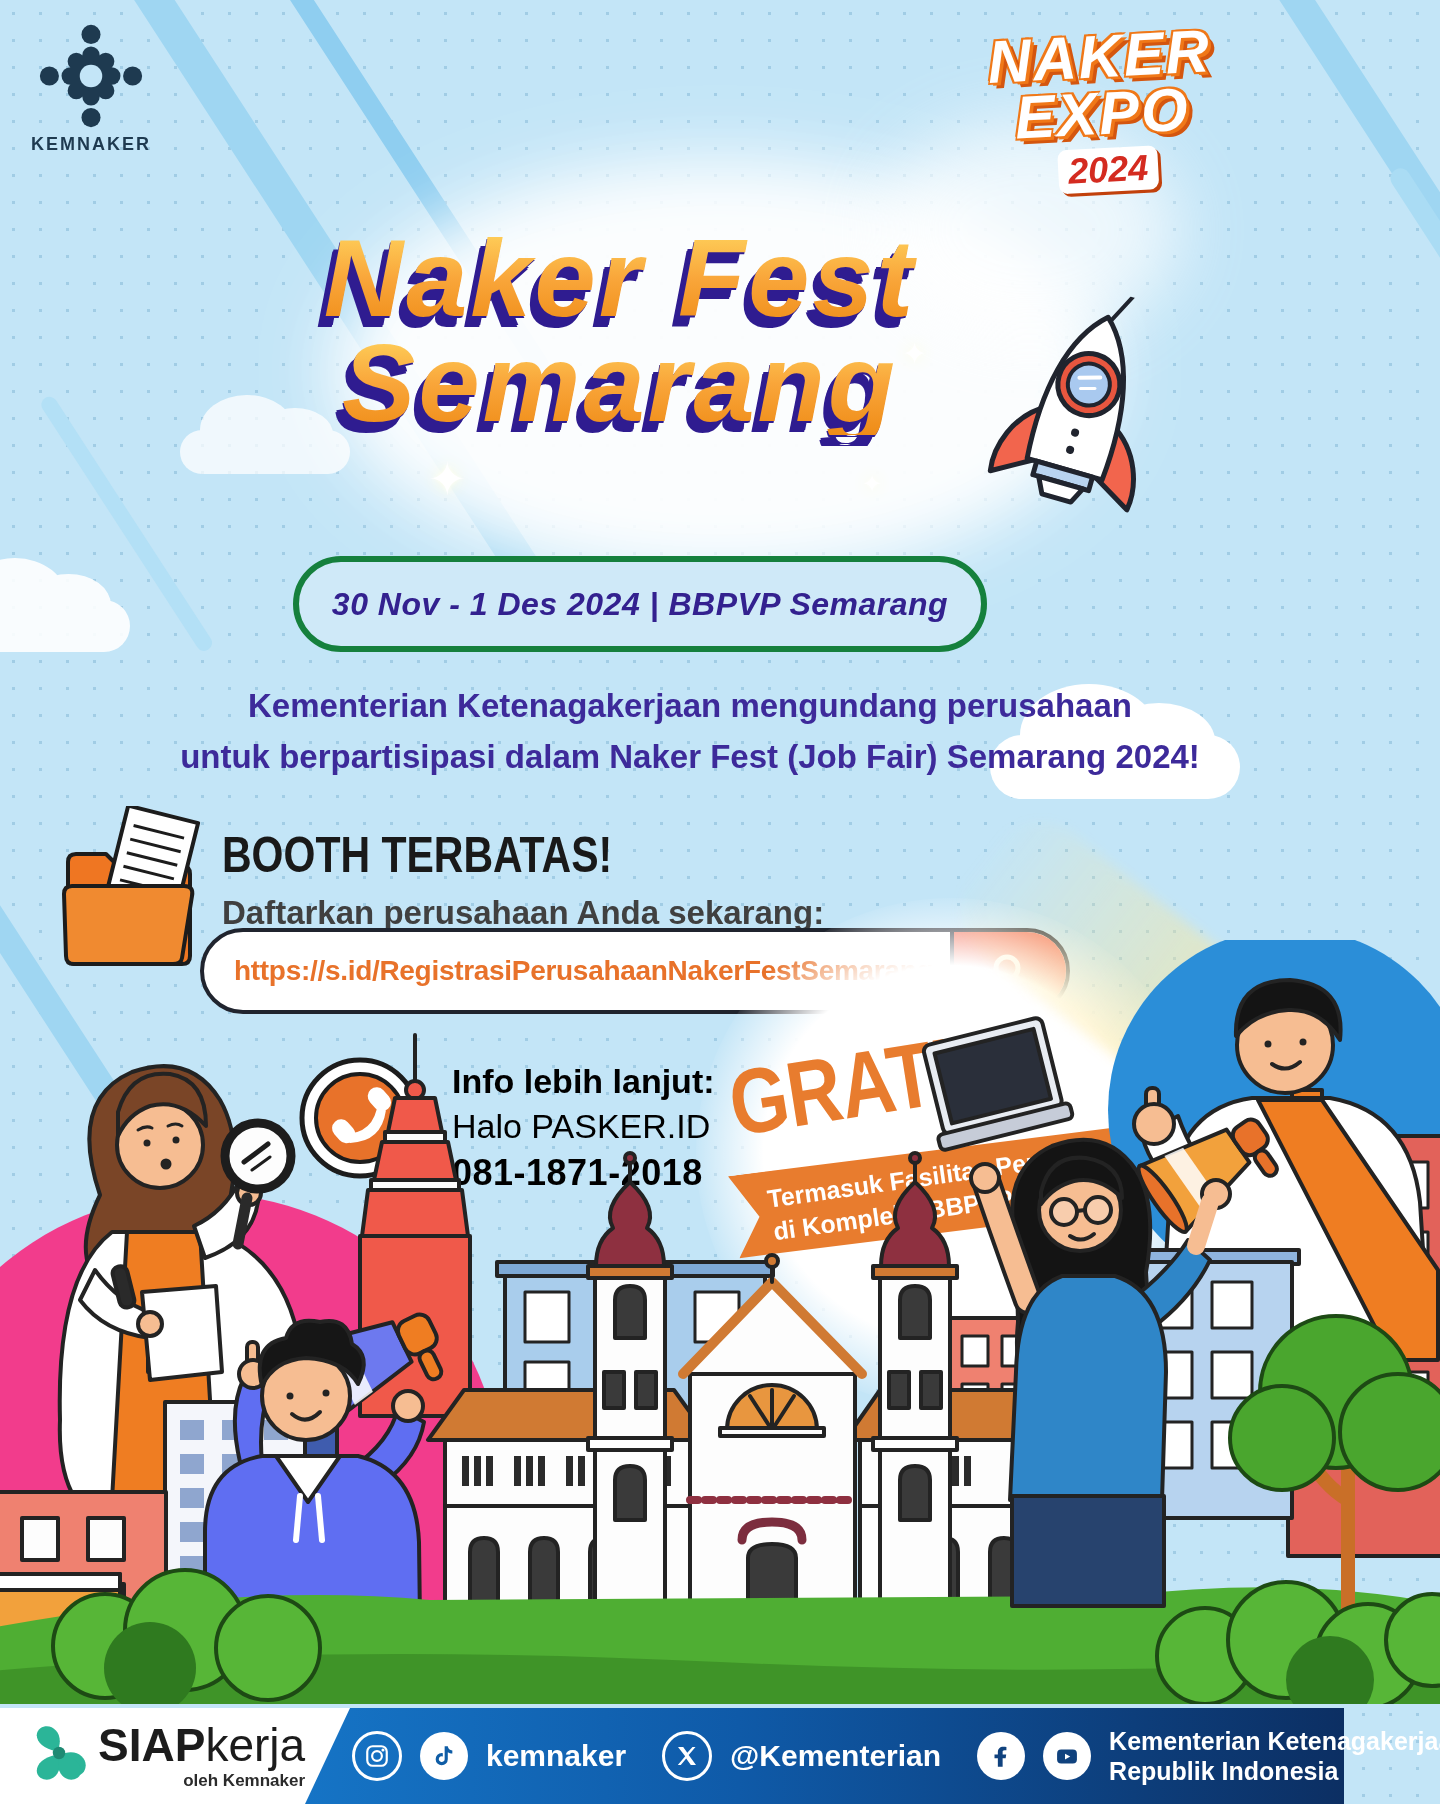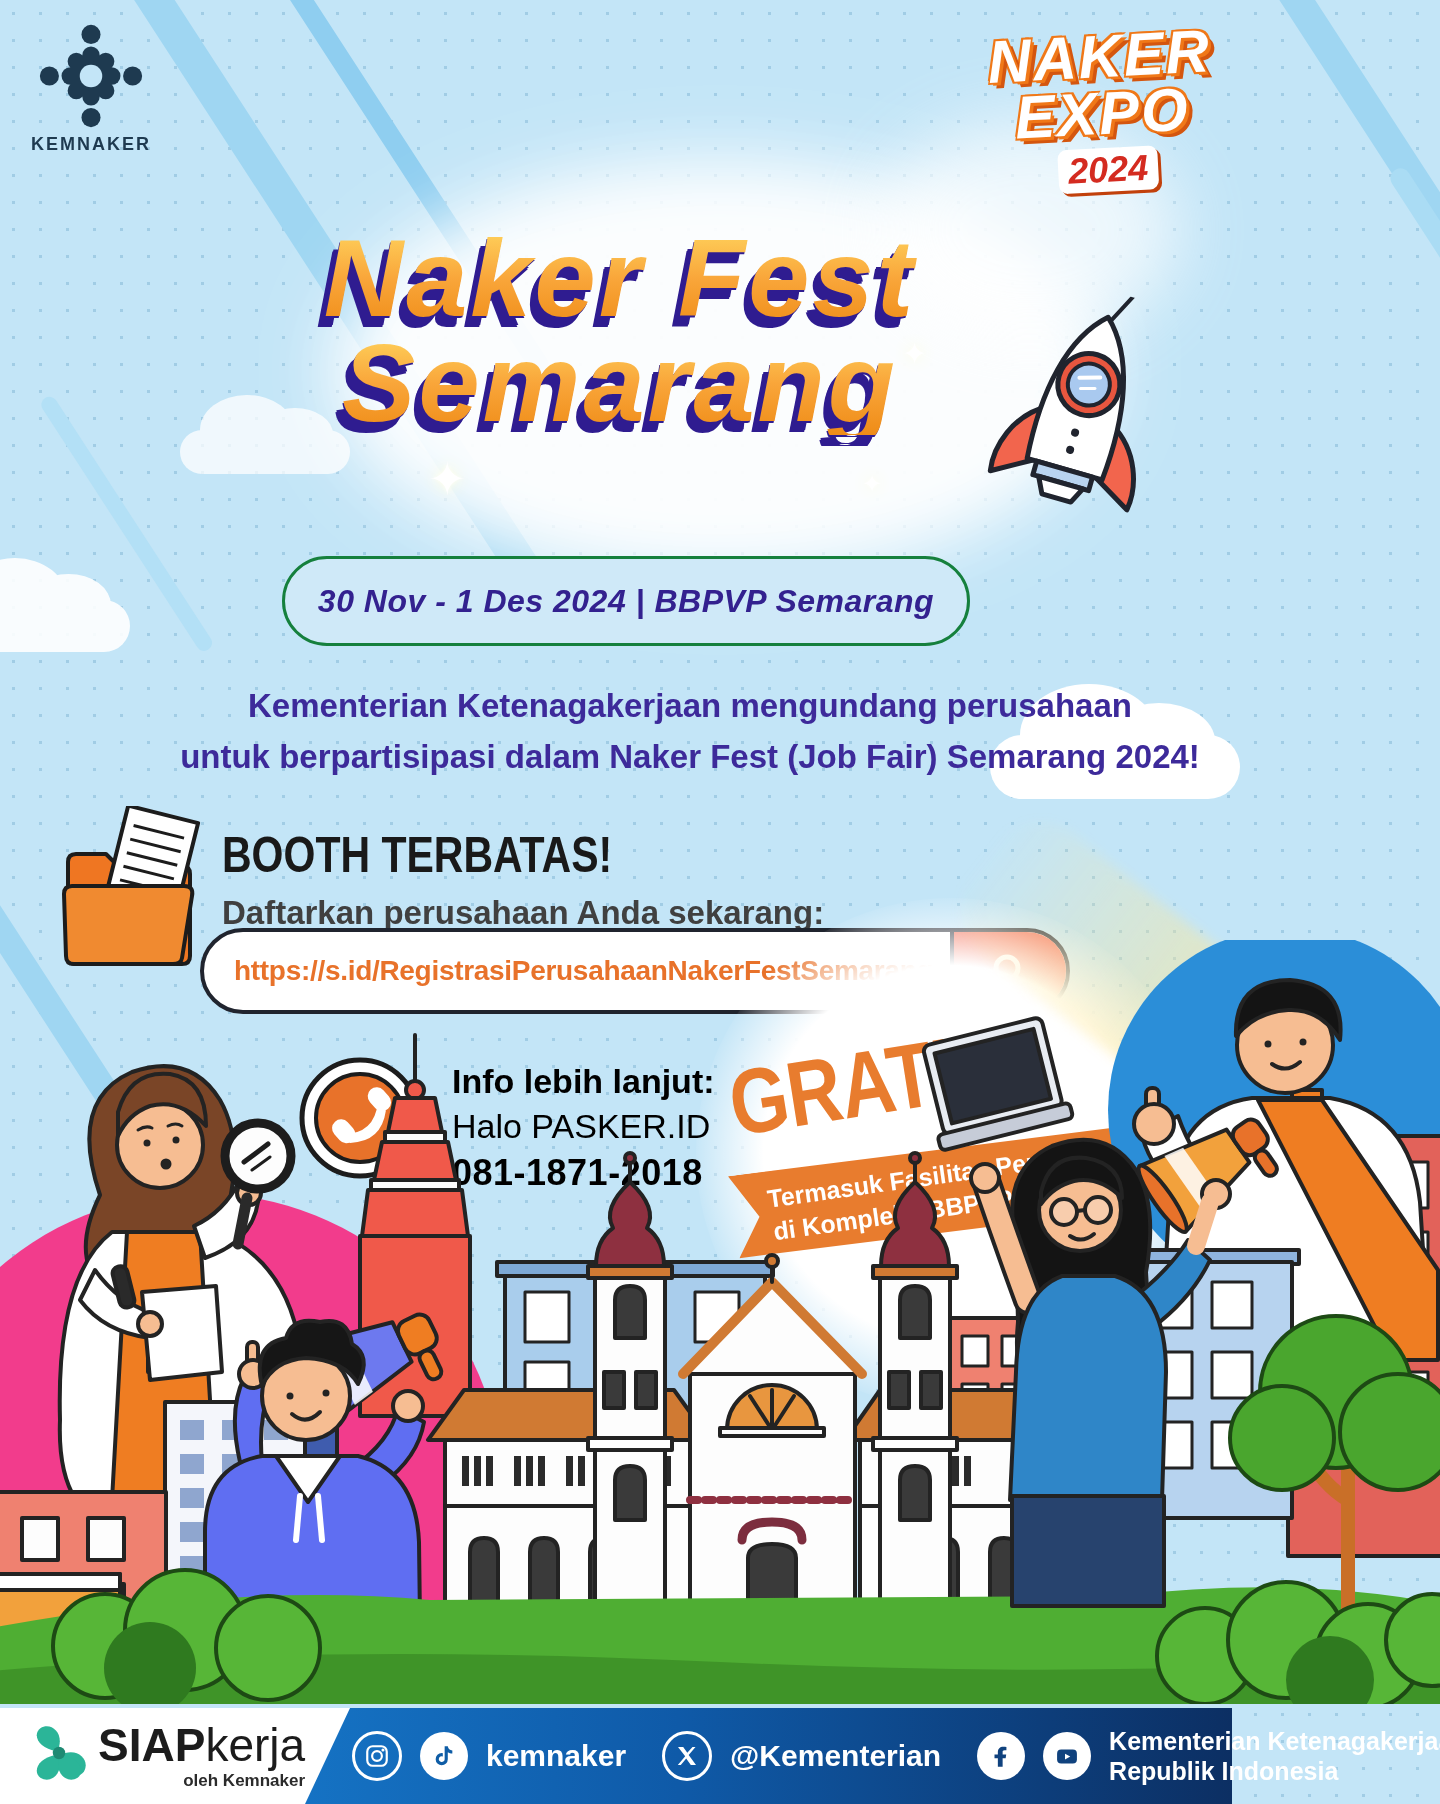--- a/index.html
+++ b/index.html
@@ -28,22 +28,22 @@
   }
   .hero-title{
     font-size:110px;line-height:.95;font-weight:800;font-style:italic;letter-spacing:3px;
     background:linear-gradient(180deg,#ffd45e 0%,#f9a63a 50%,#ef8c17 100%);
     -webkit-background-clip:text;background-clip:text;color:transparent;
     filter:drop-shadow(-7px 9px 0 #2f1c90) drop-shadow(-1px 2px 0 #2f1c90);
   }
   .spark{position:absolute;color:#fff;text-shadow:0 0 16px rgba(255,255,220,.95),0 0 4px #fff;}
   
   .date-pill{
-    position:absolute;left:282px;top:556px;width:682px;height:84px;
-    border:3px solid #15803d;border-radius:48px;background:#cfe9f8;
+    position:absolute;left:293px;top:556px;width:682px;height:84px;
+    border:6px solid #15803d;border-radius:48px;background:#cfe9f8;
     display:flex;align-items:center;justify-content:center;
     font-size:32px;font-weight:800;font-style:italic;color:#33218f;letter-spacing:.5px;
   }
   
   .invite{
     position:absolute;left:100px;top:680px;width:1180px;text-align:center;
     font-size:33px;line-height:1.55;font-weight:700;color:#3d2a9a;
   }
   
   .booth-head{position:absolute;left:222px;top:826px;font-size:50px;font-weight:800;color:#191919;}
@@ -82,21 +82,21 @@
   }
   .gratis-text span{display:inline-block;transform:scaleX(.82);transform-origin:left;}
   .ribbon{
     position:absolute;left:732px;top:1146px;width:392px;transform:rotate(-8deg);
     background:#e87c2e;color:#fff;text-align:center;
     font-size:25px;font-weight:700;line-height:1.3;padding:12px 10px 12px 26px;
     clip-path:polygon(0 0,100% 7%,97% 100%,0 93%,6% 50%);
   }
   
   .footer{
-    position:absolute;left:0;bottom:0;width:1232px;height:96px;
+    position:absolute;left:0;bottom:0;width:1344px;height:96px;
     background:linear-gradient(90deg,#1a86da 0%,#0f5aa8 55%,#0c2f63 100%);
   }
   .footer-white{
     position:absolute;left:0;top:0;height:96px;width:350px;background:#ffffff;
     clip-path:polygon(0 0,350px 0,305px 96px,0 96px);
   }
   .siap-wrap{position:absolute;left:30px;top:14px;display:flex;align-items:flex-start;}
   .siap-text{margin-left:10px;line-height:1;}
   .siap-main{font-size:46px;color:#1c1c1c;}
   .siap-main b{font-weight:800;}

